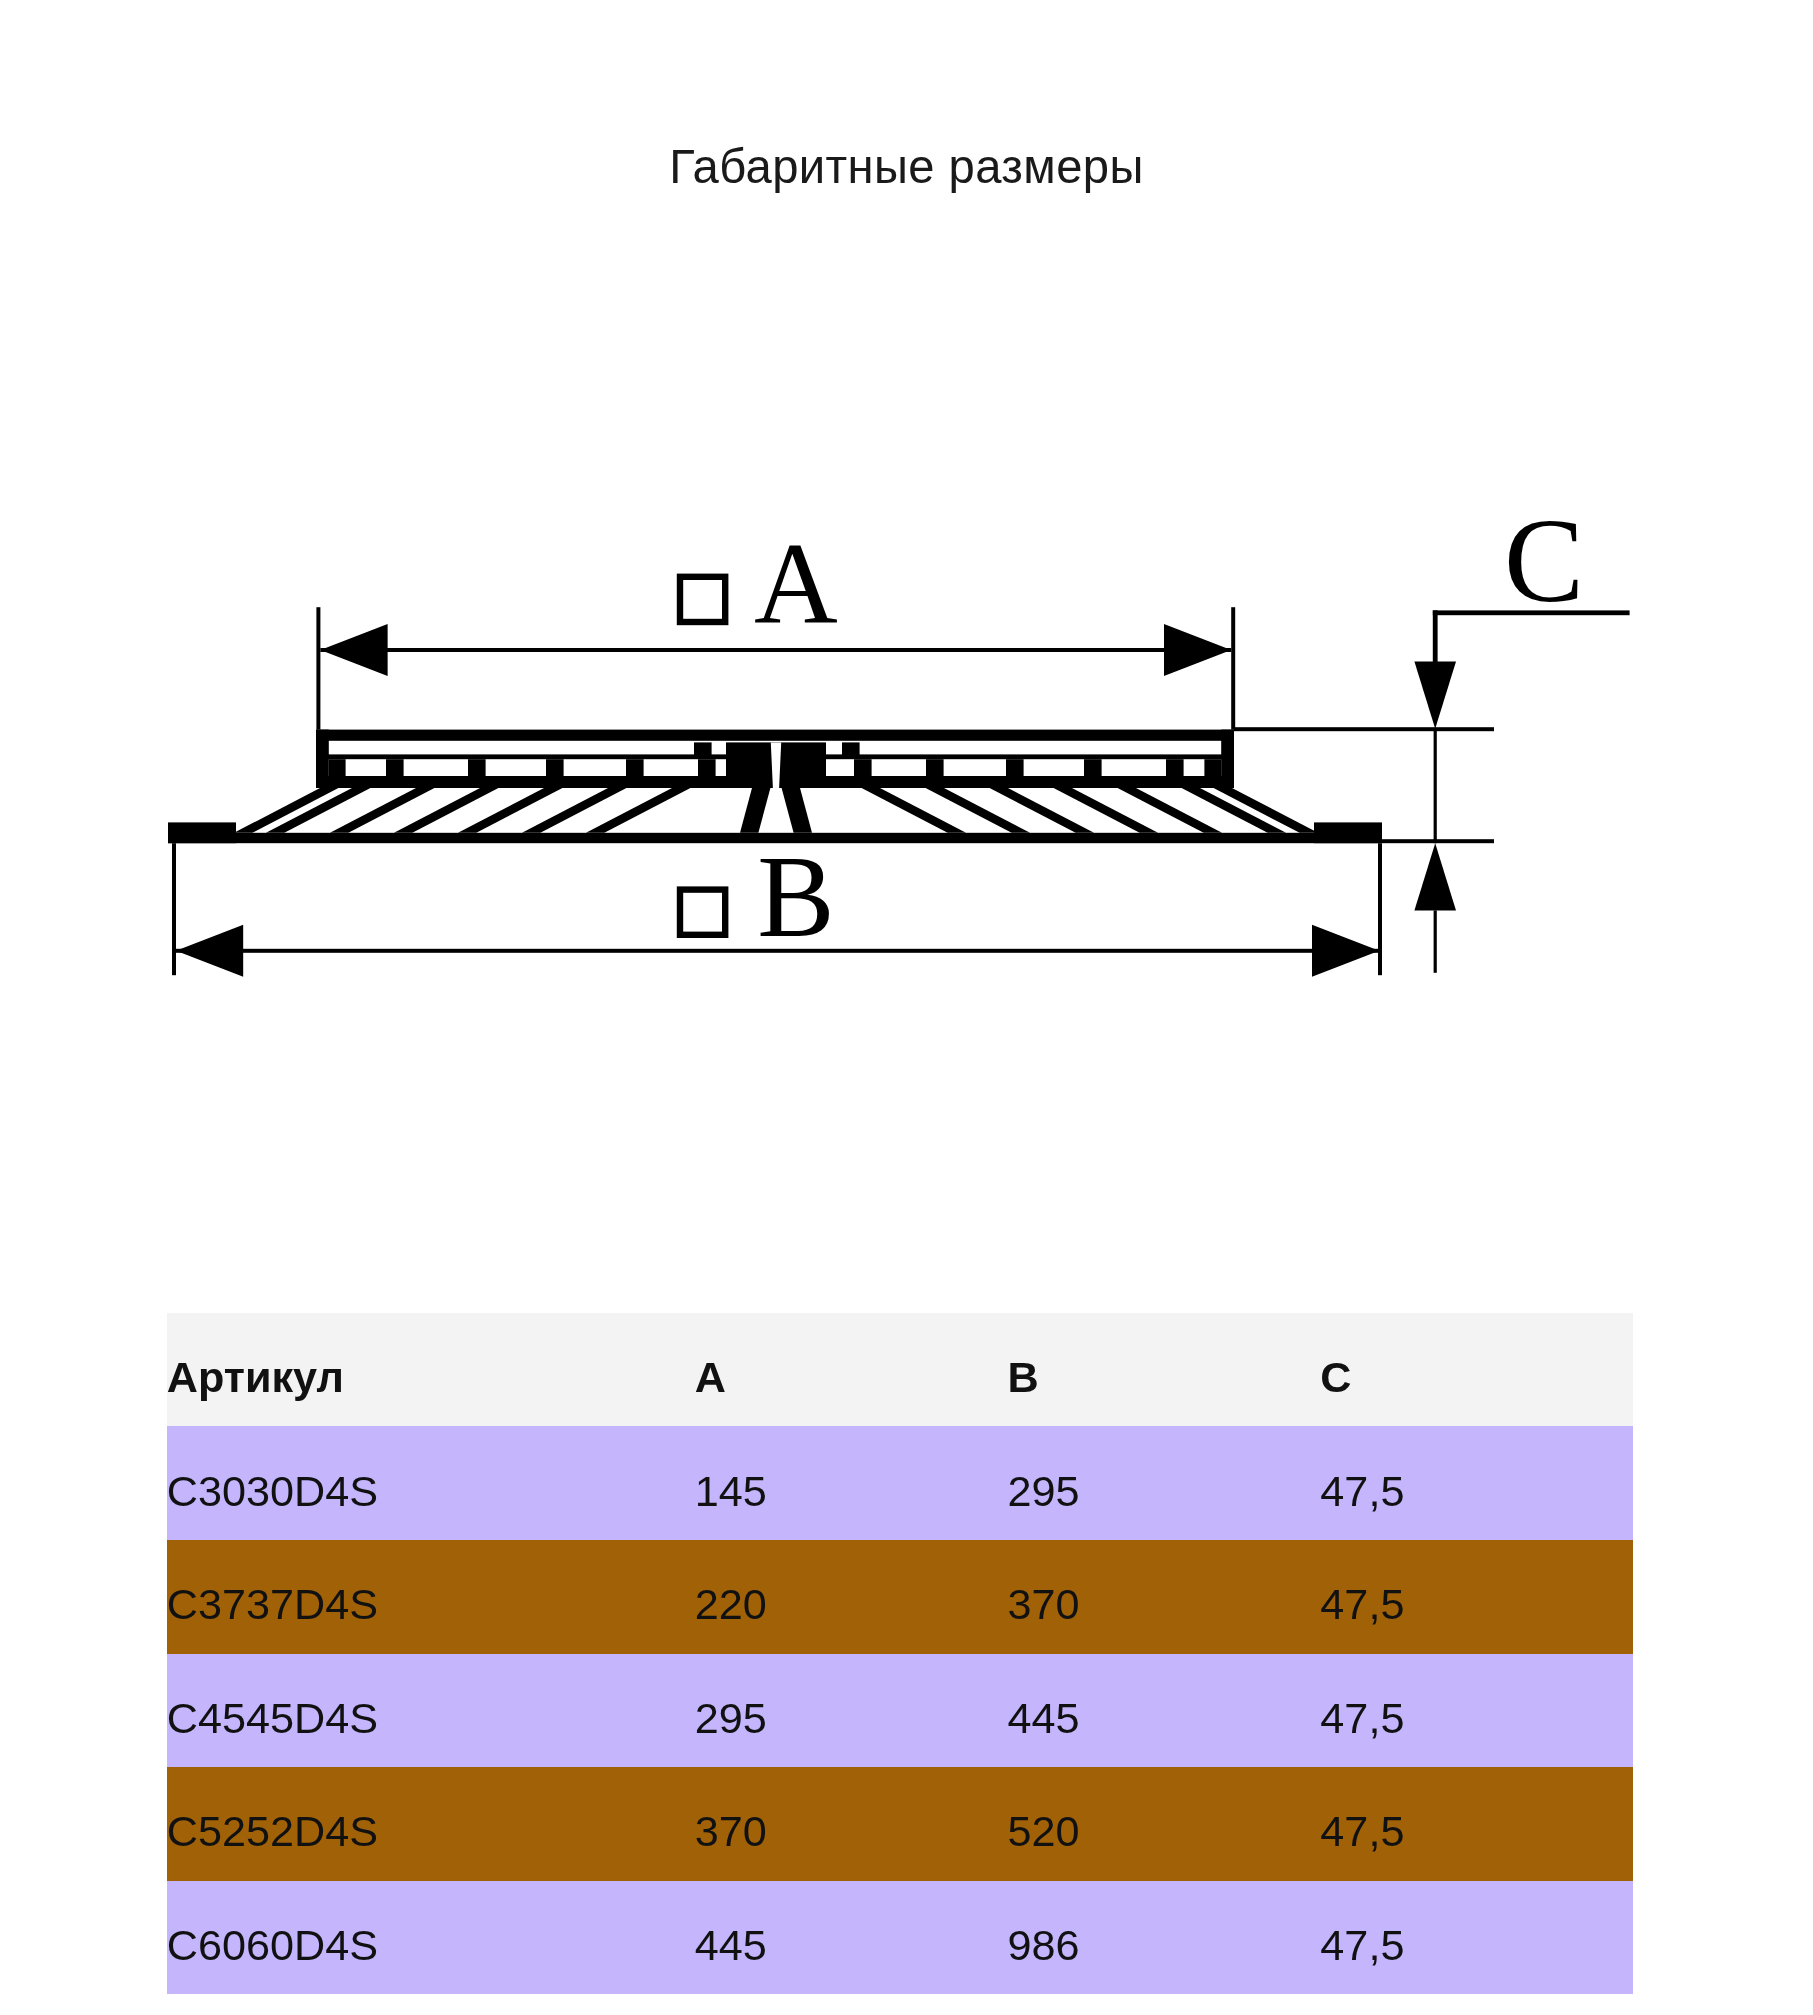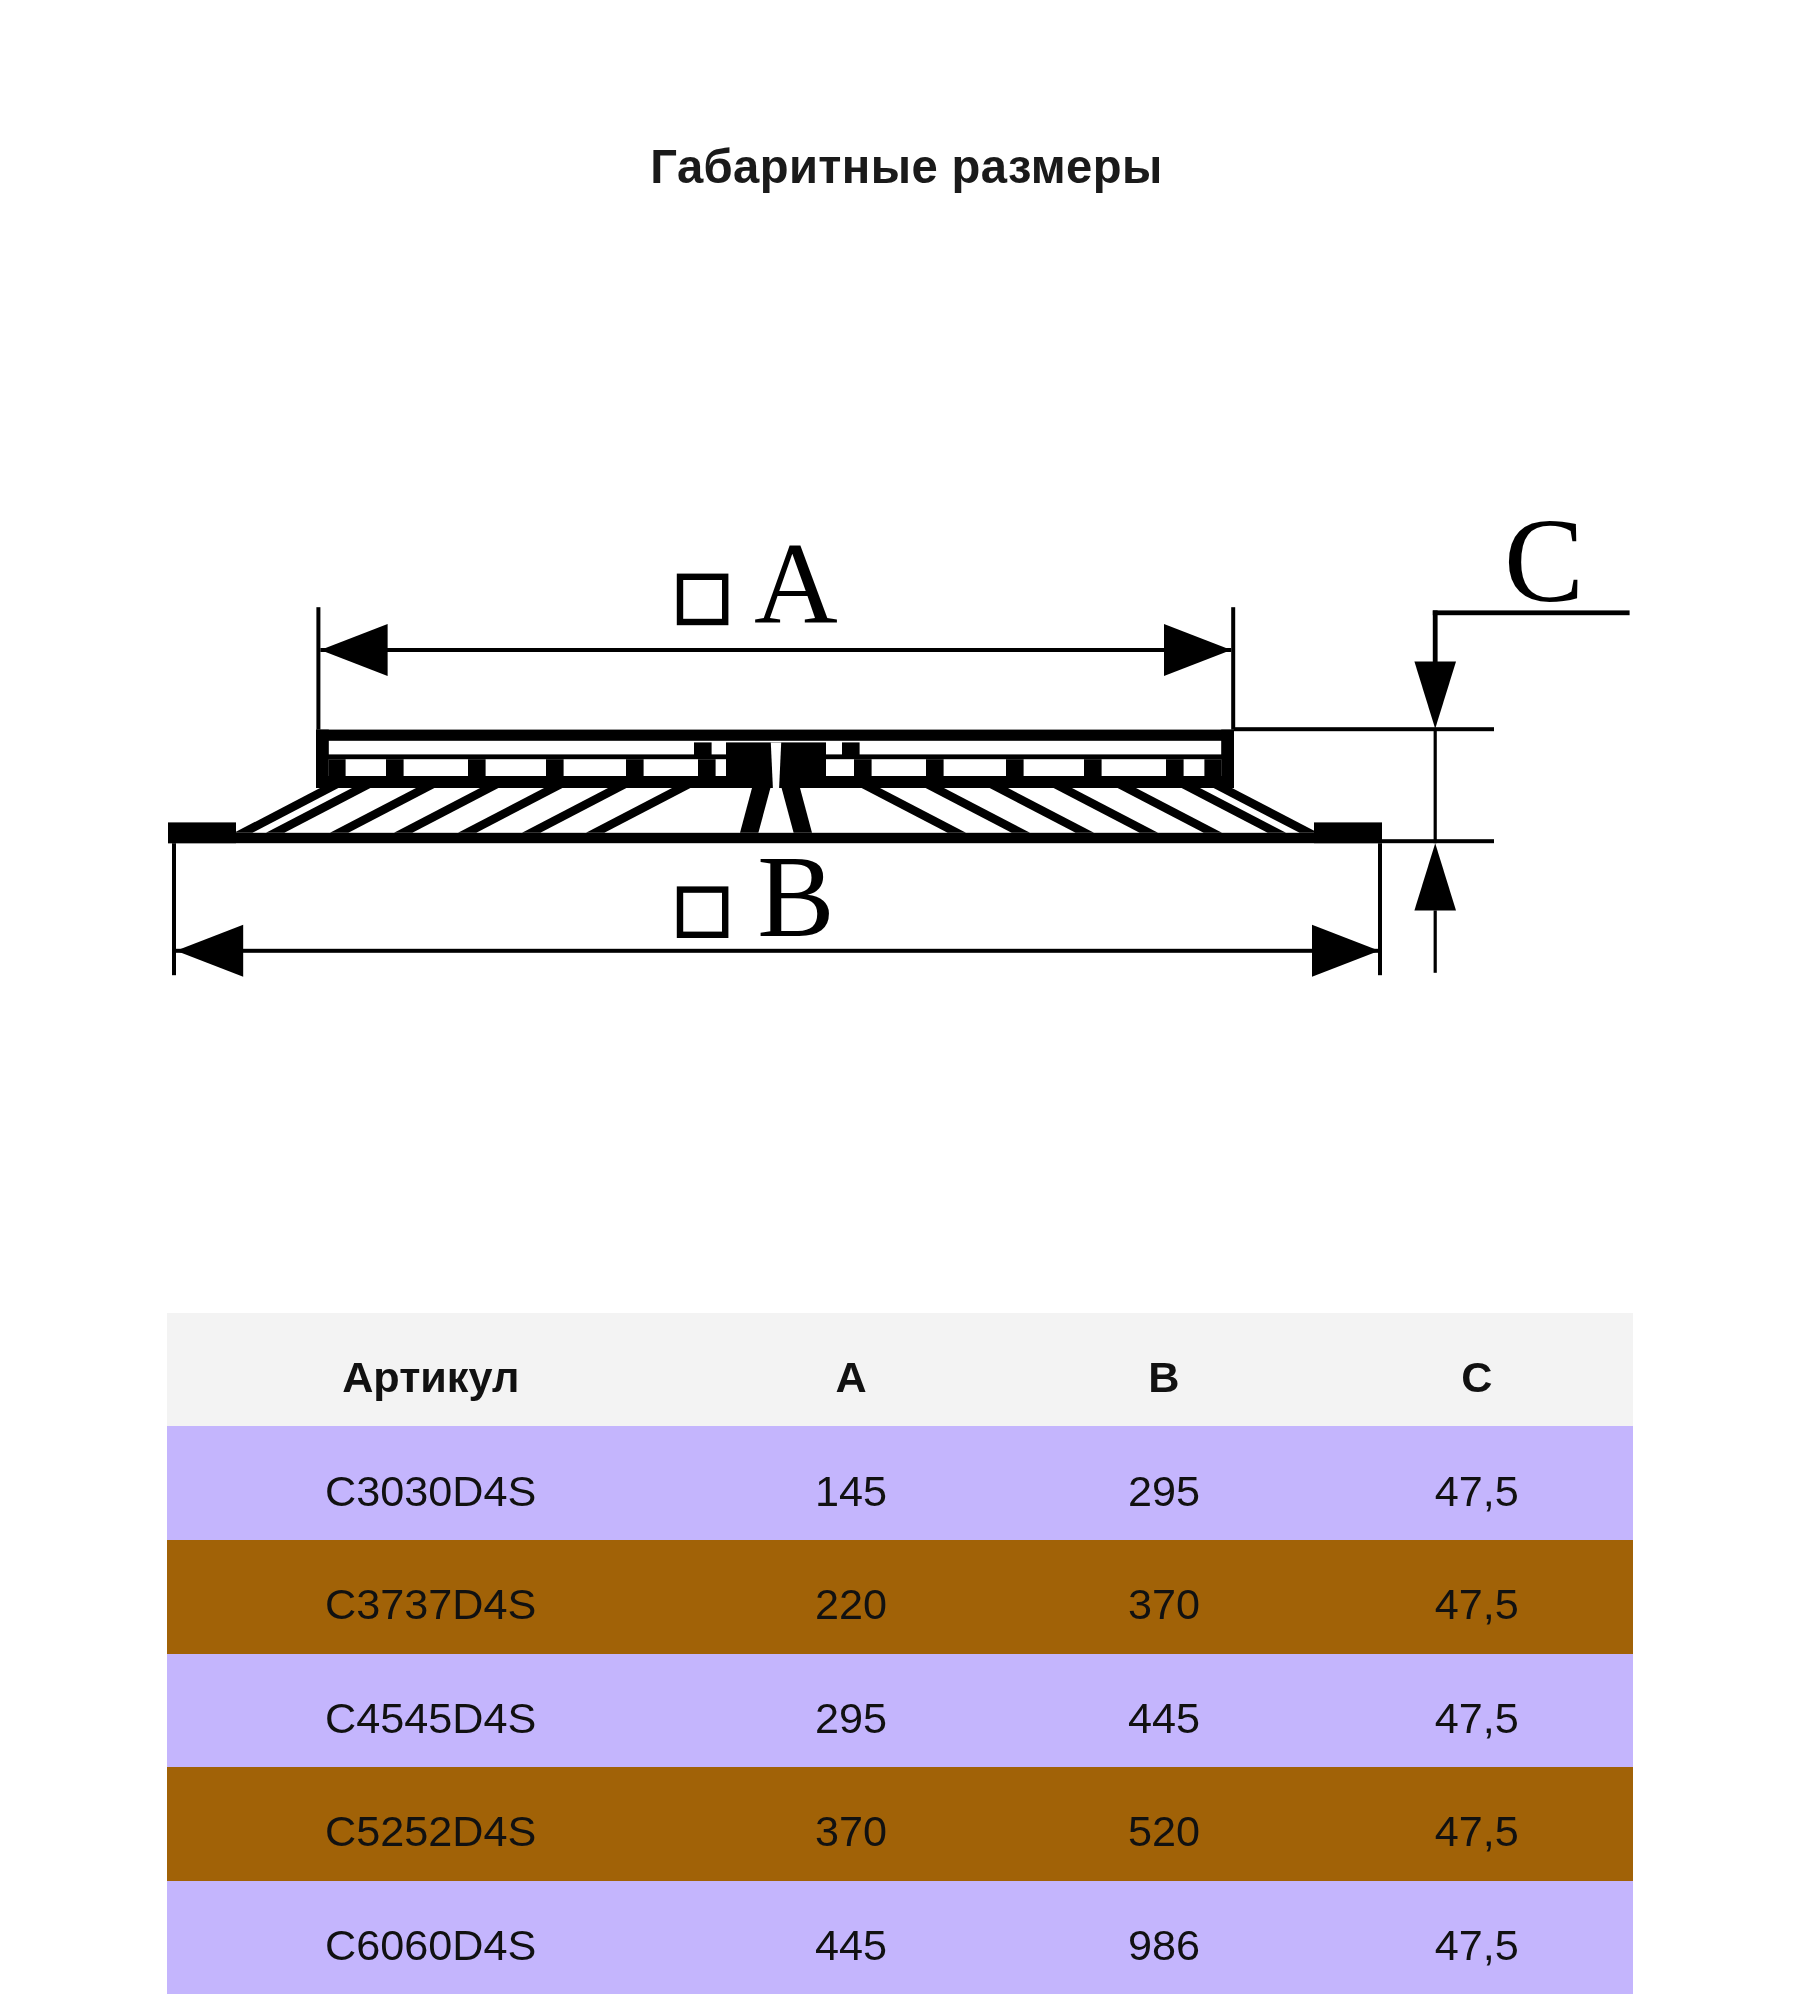--- a/index.html
+++ b/index.html
@@ -14,21 +14,21 @@
     color: #111111;
   }
   .title {
     position: absolute;
     top: 3.52rem;
     left: 0;
     width: 100%;
     text-align: center;
     font-size: 1.18rem;
     line-height: 1.1;
-    font-weight: 700;
+    font-weight: 400;
     color: #1a1a1a;
     letter-spacing: 0.01rem;
   }
   .drawing {
     position: absolute;
     top: 12rem;
     left: 0;
     width: 45rem;
     height: 14rem;
     display: block;
@@ -45,21 +45,21 @@
   }
   .t-row {
     display: flex;
     align-items: center;
     height: 2.84rem;
     background: #c4b5fd;
   }
   .t-row.header { background: #f3f3f3; font-weight: 700; }
   .t-row.alt { background: #a16207; }
   .t-cell {
-    text-align: center;
+    text-align: left;
     font-size: 1.08rem;
     line-height: 1;
     white-space: nowrap;
     margin-top: 16px;
   }
   .col1 { width: 36%; }
   .col2, .col3, .col4 { width: 21.3333%; }
 </style>
 </head>
 <body>

